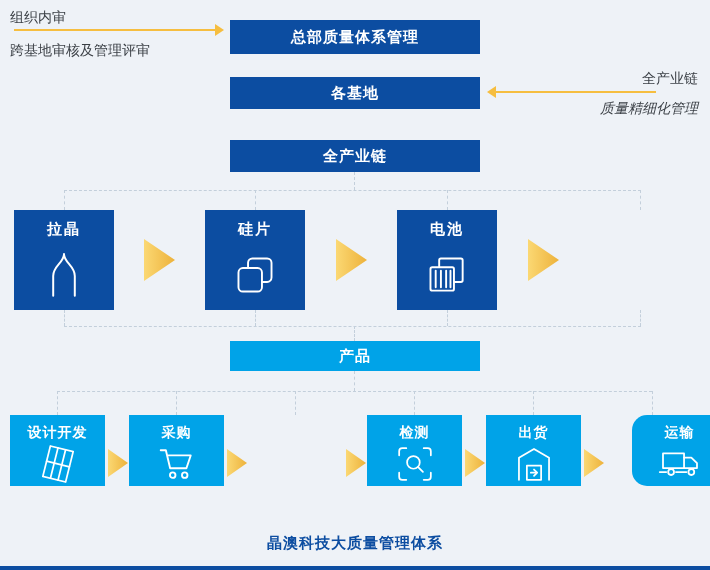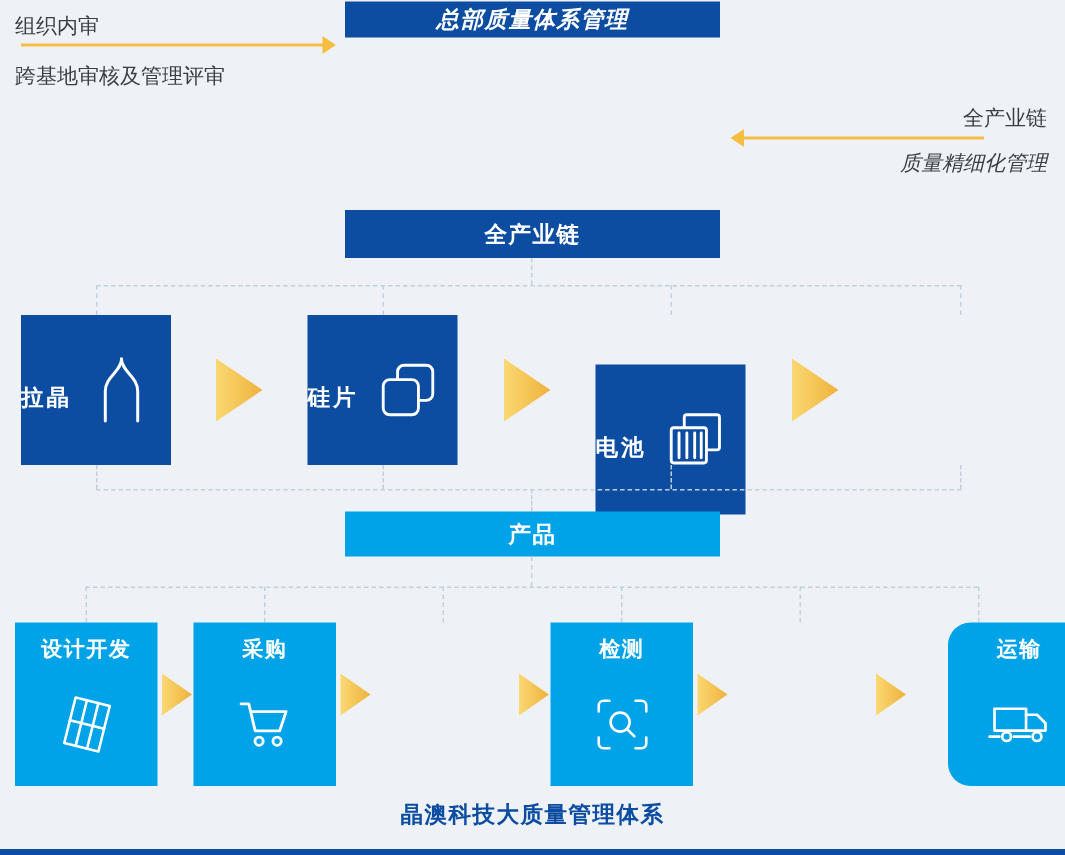--- a/index.html
+++ b/index.html
@@ -15,26 +15,26 @@
     display:flex;align-items:center;justify-content:center;font-size:15px;
     letter-spacing:1px;
   }
   .box-cyan{
     position:absolute;background:#00a3e8;color:#fff;font-weight:bold;
     display:flex;align-items:center;justify-content:center;font-size:15px;
     letter-spacing:1px;
   }
   .chain-box{
     position:absolute;width:100px;height:100px;background:#0c4da1;color:#fff;
-    display:flex;align-items:center;
+    display:flex;flex-direction:column;align-items:center;
   }
   .chain-box .t{font-size:15px;font-weight:bold;letter-spacing:2px;margin-top:10px;}
   .chain-box .ic-wrap{flex:1;display:flex;align-items:center;justify-content:center;}
   .proc-box{
-    position:absolute;width:95px;height:109px;background:#00a3e8;color:#fff;
+    position:absolute;width:95px;height:71px;background:#00a3e8;color:#fff;
     display:flex;flex-direction:column;align-items:center;
   }
   .proc-box .t{font-size:14px;font-weight:bold;letter-spacing:1px;margin-top:9px;}
   .proc-box .ic-wrap{flex:1;display:flex;align-items:center;justify-content:center;}
   .dash-h{position:absolute;height:0;border-top:1px dashed #c3cfdb;}
   .dash-v{position:absolute;width:0;border-left:1px dashed #c3cfdb;}
   .arrow-line{position:absolute;height:2px;background:#f6be40;}
   .arrow-head-r{
     position:absolute;width:0;height:0;
     border-left:9px solid #f6be40;border-top:6px solid transparent;border-bottom:6px solid transparent;
@@ -70,21 +70,22 @@
   <div class="abs lbl" style="left:10px;top:9px;">组织内审</div>
   <div class="arrow-line" style="left:14px;top:29px;width:202px;"></div>
   <div class="arrow-head-r" style="left:215px;top:24px;"></div>
   <div class="abs lbl" style="left:10px;top:42px;">跨基地审核及管理评审</div>
 
   <div class="abs lbl lbl-r" style="right:12px;top:70px;">全产业链</div>
   <div class="arrow-line" style="left:496px;top:91px;width:160px;"></div>
   <div class="arrow-head-l" style="left:487px;top:86px;"></div>
   <div class="abs lbl lbl-r" style="right:12px;top:100px;font-style:italic;">质量精细化管理</div>
 
-  <div class="box-dark" style="left:230px;top:1px;width:250px;height:24px;font-style:italic;">总部质量体系管理</div>
+  <div class="box-dark" style="left:230px;top:20px;width:250px;height:34px;">总部质量体系管理</div>
+  <div class="box-dark" style="left:230px;top:77px;width:250px;height:32px;">各基地</div>
   <div class="box-dark" style="left:230px;top:140px;width:250px;height:32px;">全产业链</div>
 
   <div class="dash-v" style="left:354px;top:172px;height:18px;"></div>
   <div class="dash-h" style="left:64px;top:190px;width:577px;"></div>
   <div class="dash-v" style="left:64px;top:190px;height:20px;"></div>
   <div class="dash-v" style="left:255px;top:190px;height:20px;"></div>
   <div class="dash-v" style="left:447px;top:190px;height:20px;"></div>
   <div class="dash-v" style="left:640px;top:190px;height:20px;"></div>
 
   <div class="chain-box" style="left:14px;top:210px;">
@@ -108,21 +109,21 @@
         <rect x="15" y="4" width="27" height="27" rx="5"></rect>
         <rect class="occl" x="4" y="15" width="27" height="27" rx="5"></rect>
       </svg>
     </div>
   </div>
 
   <svg class="chev" style="left:335px;top:238px;" width="33" height="44" viewBox="0 0 33 44">
     <polygon points="1,1 32,22 1,43" fill="url(#chevGrad)"></polygon>
   </svg>
 
-  <div class="chain-box" style="left:397px;top:210px;margin-top:33px;">
+  <div class="chain-box" style="left:397px;top:210px;">
     <div class="t">电池</div>
     <div class="ic-wrap">
       <svg class="ic" viewBox="0 0 46 46" width="40" height="40">
         <rect x="14" y="4" width="27" height="27" rx="2"></rect>
         <rect class="occl" x="4" y="14" width="27" height="27" rx="2"></rect>
         <line x1="10" y1="18" x2="10" y2="37"></line>
         <line x1="16" y1="18" x2="16" y2="37"></line>
         <line x1="22" y1="18" x2="22" y2="37"></line>
         <line x1="27" y1="18" x2="27" y2="37"></line>
       </svg>
@@ -201,20 +202,31 @@
         <circle cx="22" cy="22" r="8"></circle>
         <line x1="28" y1="28" x2="34" y2="34"></line>
       </svg>
     </div>
   </div>
 
   <svg class="chev" style="left:464px;top:448px;" width="22" height="30" viewBox="0 0 22 30">
     <polygon points="1,1 21,15 1,29" fill="url(#chevGrad)"></polygon>
   </svg>
 
+  <div class="proc-box" style="left:486px;top:415px;">
+    <div class="t">出货</div>
+    <div class="ic-wrap">
+      <svg class="ic" viewBox="0 0 48 48" width="38" height="38">
+        <path d="M5 44 V16 L24 5 L43 16 V44"></path>
+        <rect x="15" y="26" width="18" height="18"></rect>
+        <path d="M20 35 h7"></path>
+        <path d="M24 31 l4 4 -4 4"></path>
+      </svg>
+    </div>
+  </div>
 
   <svg class="chev" style="left:583px;top:448px;" width="22" height="30" viewBox="0 0 22 30">
     <polygon points="1,1 21,15 1,29" fill="url(#chevGrad)"></polygon>
   </svg>
 
   <div class="proc-box" style="left:632px;top:415px;border-radius:15px;">
     <div class="t">运输</div>
     <div class="ic-wrap">
       <svg class="ic" viewBox="0 0 54 42" width="44" height="34">
         <rect x="6" y="8" width="26" height="18"></rect>

